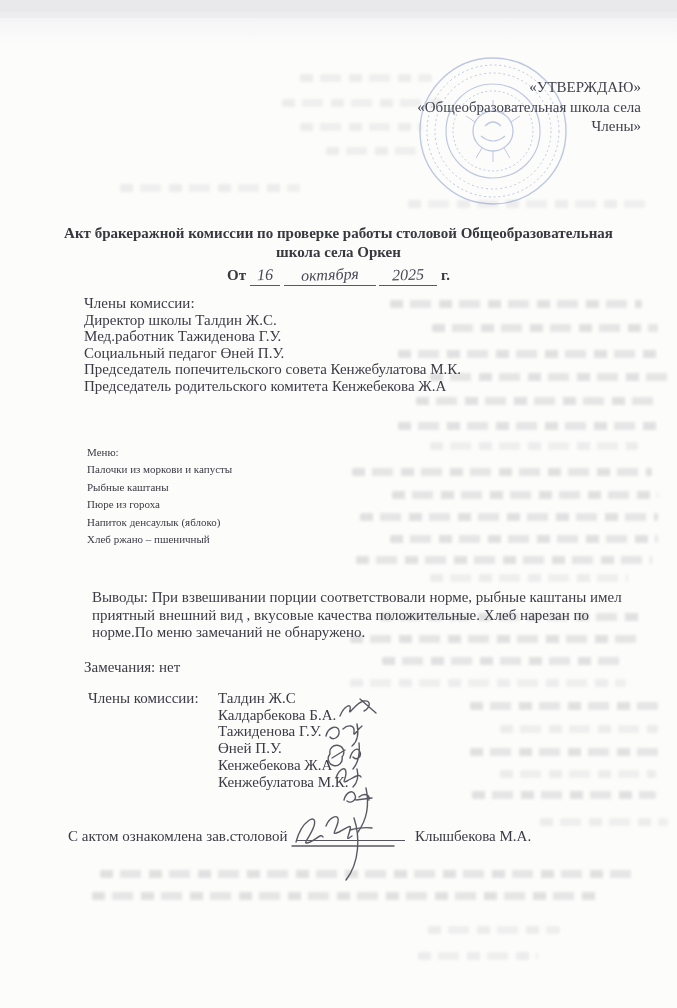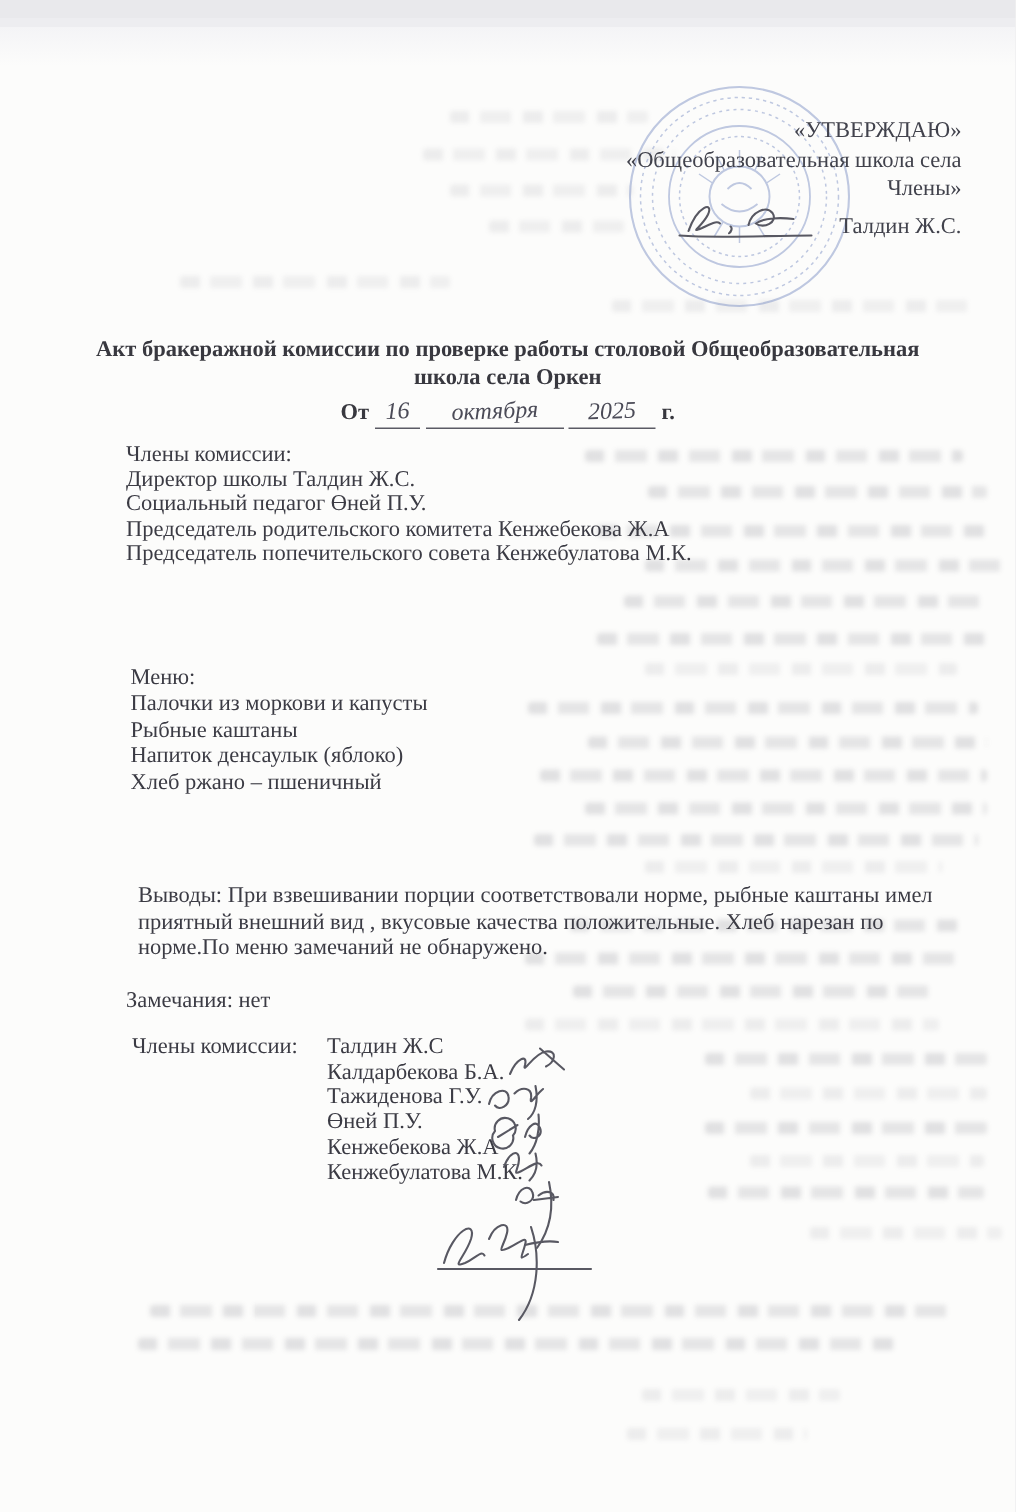--- a/index.html
+++ b/index.html
@@ -29,21 +29,21 @@
   .dateline{margin-top:3px;font-weight:bold;font-size:15px;}
   .hand{font-style:italic;font-weight:normal;color:#4b4b57;
     font-size:16px;display:inline-block;transform:rotate(-2deg);}
   .u{display:inline-block;border-bottom:1.2px solid #5a5a64;text-align:center;}
   .u.day{min-width:30px;}
   .u.month{min-width:92px;}
   .u.year{min-width:58px;}
 
   
   .members{position:absolute;top:283px;left:84px;font-size:15px;line-height:16.6px;}
-  .menu{position:absolute;top:432px;left:87px;font-size:15px;line-height:17.4px;}
+  .menu{position:absolute;top:432px;left:87px;font-size:11px;line-height:17.4px;}
   .conclusions{position:absolute;top:577px;left:92px;width:548px;
     font-size:15px;line-height:17.6px;text-align:left;}
   .remarks{position:absolute;top:647px;left:84px;font-size:15px;text-align:right;}
 
   
   .signheading{position:absolute;top:678px;left:88px;font-size:15px;}
   .signers{position:absolute;top:678px;left:218px;font-size:15px;line-height:16.7px;}
   .sigs{position:absolute;left:0;top:0;width:677px;height:1008px;pointer-events:none;}
 
   
@@ -123,55 +123,48 @@
       </g>
       <path d="M69,86 q12,10 24,0" stroke-width="1.2"></path>
       <path d="M73,76 q8,-8 16,0" stroke-width="1.2"></path>
     </g>
   </svg>
 
   <div class="approval">
     <div>«УТВЕРЖДАЮ»</div>
     <div>«Общеобразовательная школа села</div>
     <div>Члены»</div>
-    <div class="sigrow">
-      <svg class="sig" width="100" height="30">
-        <path d="M10,22 C16,5 27,2 23,11 C19,19 10,24 19,20 C25,17 29,15 31,17"></path>
-        <path d="M38,19 c1.5,1 0.5,3.5 -1,4.5"></path>
-        <path d="M50,18 C52,9 62,5 66,10 C70,16 60,21 55,17 C60,13 72,13 80,14"></path>
-        <path d="M4,25 C30,27 62,25 92,25" stroke-width="1"></path>
-      </svg>
-      <span class="name">Талдин Ж.С.</span>
-    </div>
   </div>
 
   <div class="titleblock">
     <div>Акт бракеражной комиссии по проверке работы столовой Общеобразовательная</div>
     <div>школа села Оркен</div>
     <div class="dateline">
       <span>От</span>
       <span class="u day"><span class="hand">16</span></span>
       <span class="u month"><span class="hand">октября</span></span>
       <span class="u year"><span class="hand">2025</span></span>
       <span>г.</span>
     </div>
   </div>
 
   <div class="members">
     <div>Члены комиссии:</div>
     <div>Директор школы Талдин Ж.С.</div>
+    <div>Мед.работник Тажиденова Г.У.</div>
     <div>Социальный педагог Өней П.У.</div>
+    <div>Председатель попечительского совета Кенжебулатова М.К.</div>
     <div>Председатель родительского комитета Кенжебекова Ж.А</div>
-    <div>Председатель попечительского совета Кенжебулатова М.К.</div>
   </div>
 
   <div class="menu">
     <div>Меню:</div>
     <div>Палочки из моркови и капусты</div>
     <div>Рыбные каштаны</div>
+    <div>Пюре из гороха</div>
     <div>Напиток денсаулык (яблоко)</div>
     <div>Хлеб ржано – пшеничный</div>
   </div>
 
   <div class="conclusions">Выводы: При взвешивании порции соответствовали норме, рыбные каштаны имел приятный внешний вид , вкусовые качества положительные. Хлеб нарезан по норме.По меню замечаний не обнаружено.</div>
   <div class="remarks">Замечания: нет</div>
 
   <div class="signheading">Члены комиссии:</div>
   <div class="signers">
     <div>Талдин Ж.С</div>
@@ -185,20 +178,25 @@
   <svg class="sigs">
     <g fill="none" stroke="#585862" stroke-width="1.4" stroke-linecap="round">
       <path d="M340,704 c4,-10 12,-14 10,-6 c-2,7 6,-8 14,-9 c8,-1 6,7 0,10 m-4,-12 l16,14"></path>
       <path d="M326,724 c2,-9 12,-12 13,-5 c1,6 -6,10 -9,6 m13,-8 c5,-5 12,-4 11,3 c-1,6 3,-2 8,-6 m-5,-2 c2,10 0,18 -5,22"></path>
       <path d="M330,742 a7,7 0 1,0 12,3 a7,7 0 1,0 -12,-3 m2,4 l13,-8 m5,8 c2,-8 8,-12 10,-6 c2,5 -4,9 -7,5 m6,-14 c1,10 -1,20 -6,26"></path>
       <path d="M336,766 c3,-9 10,-13 10,-5 c0,6 -5,11 1,8 c6,-3 12,-8 14,-4 m-4,-8 c2,8 0,14 -4,18"></path>
       <path d="M344,788 c2,-8 9,-11 11,-5 c2,5 -4,9 -8,6 m12,-4 c5,-4 11,-3 10,3 m-3,-12 c3,14 2,30 -8,44 m-2,-32 l16,-2"></path>
     </g>
   </svg>
 
+  <div class="ack">
+    <span>С актом ознакомлена зав.столовой</span>
+    <span class="ackline"></span>
+    <span>Клышбекова М.А.</span>
+  </div>
   <svg class="sig" style="position:absolute;left:288px;top:792px" width="120" height="80">
     <path d="M8,38 C14,16 30,8 26,22 C22,34 12,42 22,38 C29,35 33,29 35,33"></path>
     <path d="M38,22 C42,12 52,9 50,18 C48,27 42,32 51,28 C59,24 64,19 62,26 C60,34 57,37 64,32"></path>
     <path d="M66,14 C72,32 72,58 58,76"></path>
     <path d="M62,26 C70,24 78,23 84,24"></path>
     <path d="M4,42 L106,42" stroke-width="1.1"></path>
   </svg>
 
 </div>
 

